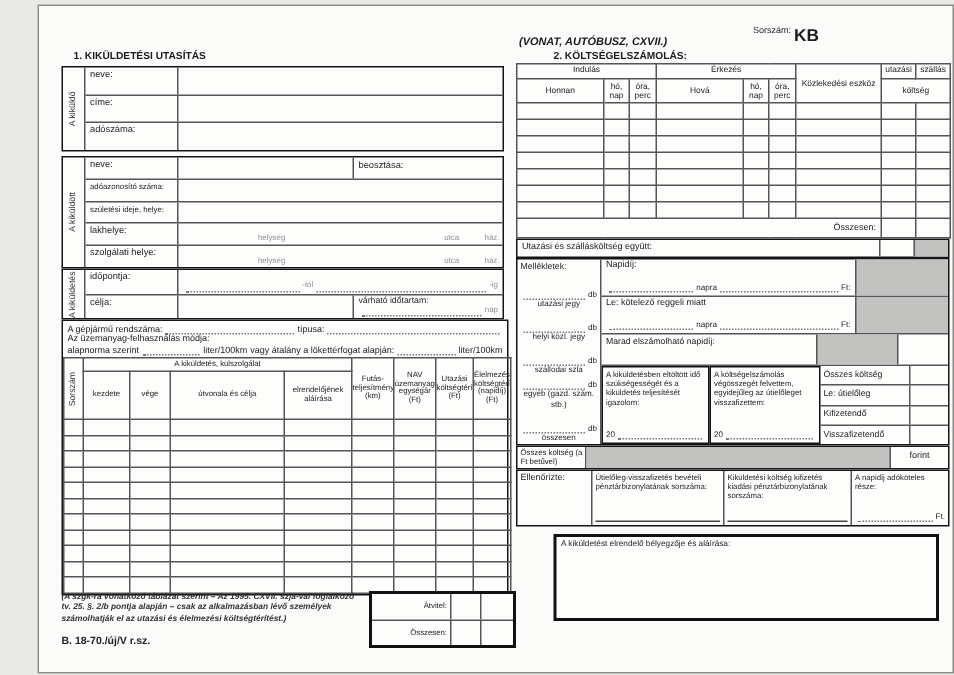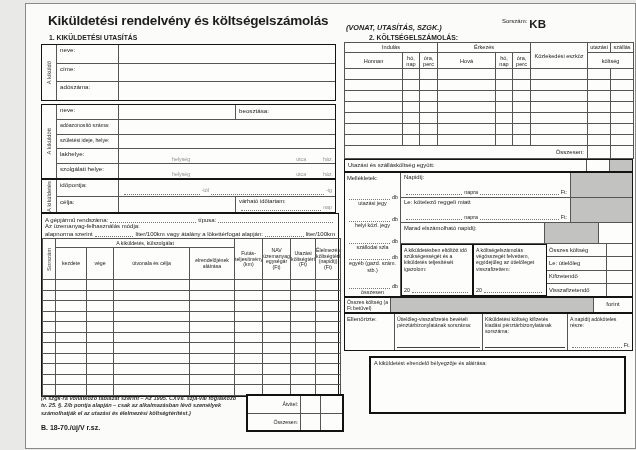--- a/index.html
+++ b/index.html
@@ -55,23 +55,22 @@
   .gcell{border-left:1px solid #555;box-sizing:border-box;flex:none;}
   .cert{border:1.6px solid #111;box-sizing:border-box;display:flex;flex-direction:column;padding:2px;}
   .sumrow{flex:1;display:flex;border-bottom:1px solid #555;align-items:center;}
   .sumrow:last-child{border-bottom:none;}
 </style>
 </head>
 <body>
 
 <div class="page">
 
-  <div class="abs" id="title">Kiküldetési rendelvény és költségelszámolás</div>
   <div class="abs" id="sub1">1. KIKÜLDETÉSI UTASÍTÁS</div>
-  <div class="abs" id="note2">(VONAT, UTASÍTÁS, SZGK.)</div>
+  <div class="abs" id="note2">(VONAT, AUTÓBUSZ, CXVII.)</div>
   <div class="abs" id="serialwrap">
     <span class="f6">Sorszám:</span>
     <span style="font-size:11.5px;font-weight:bold;margin-left:2px;">KB</span>
   </div>
   <div class="abs" id="sub2">2. KÖLTSÉGELSZÁMOLÁS:</div>
 
   <div class="abs bx row" id="box1">
     <div class="vcell">
       <span class="vtext">A kiküldő</span>
     </div>

